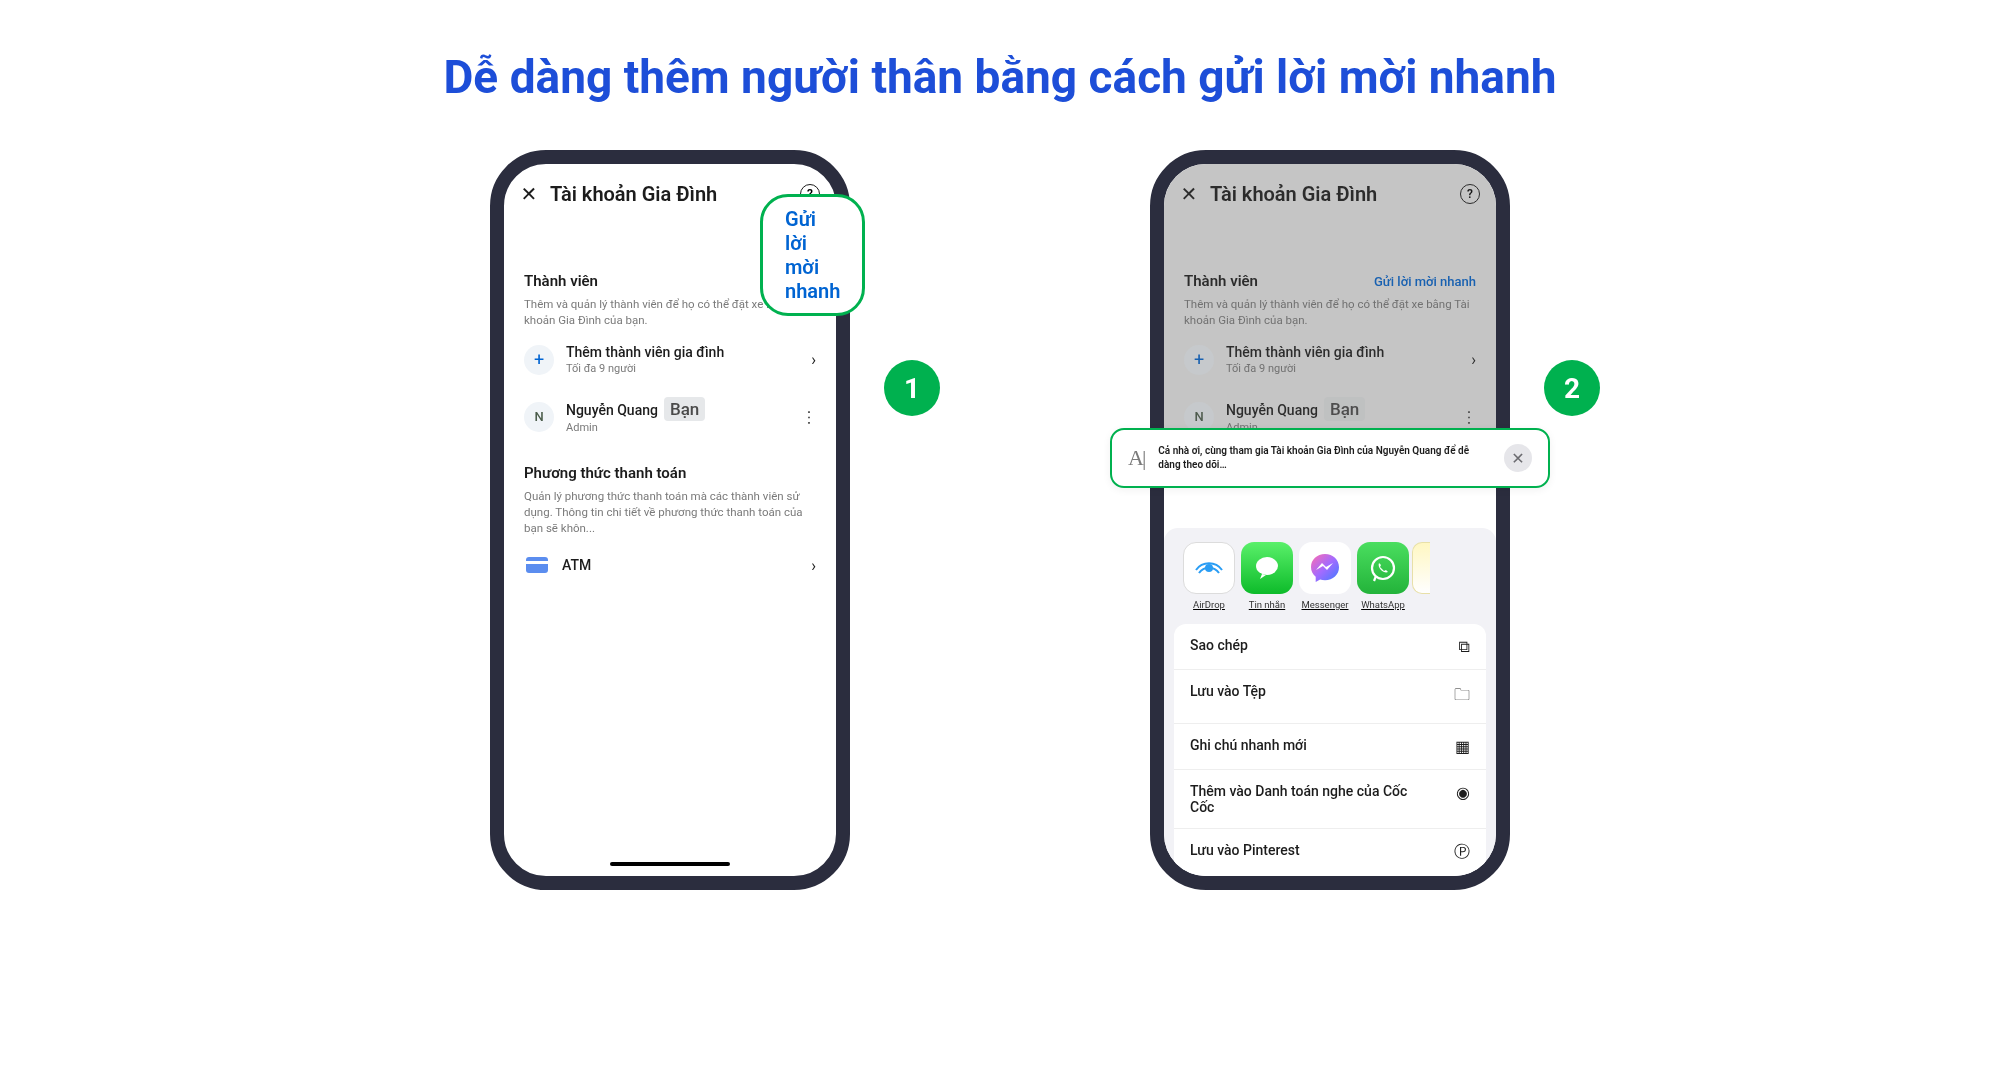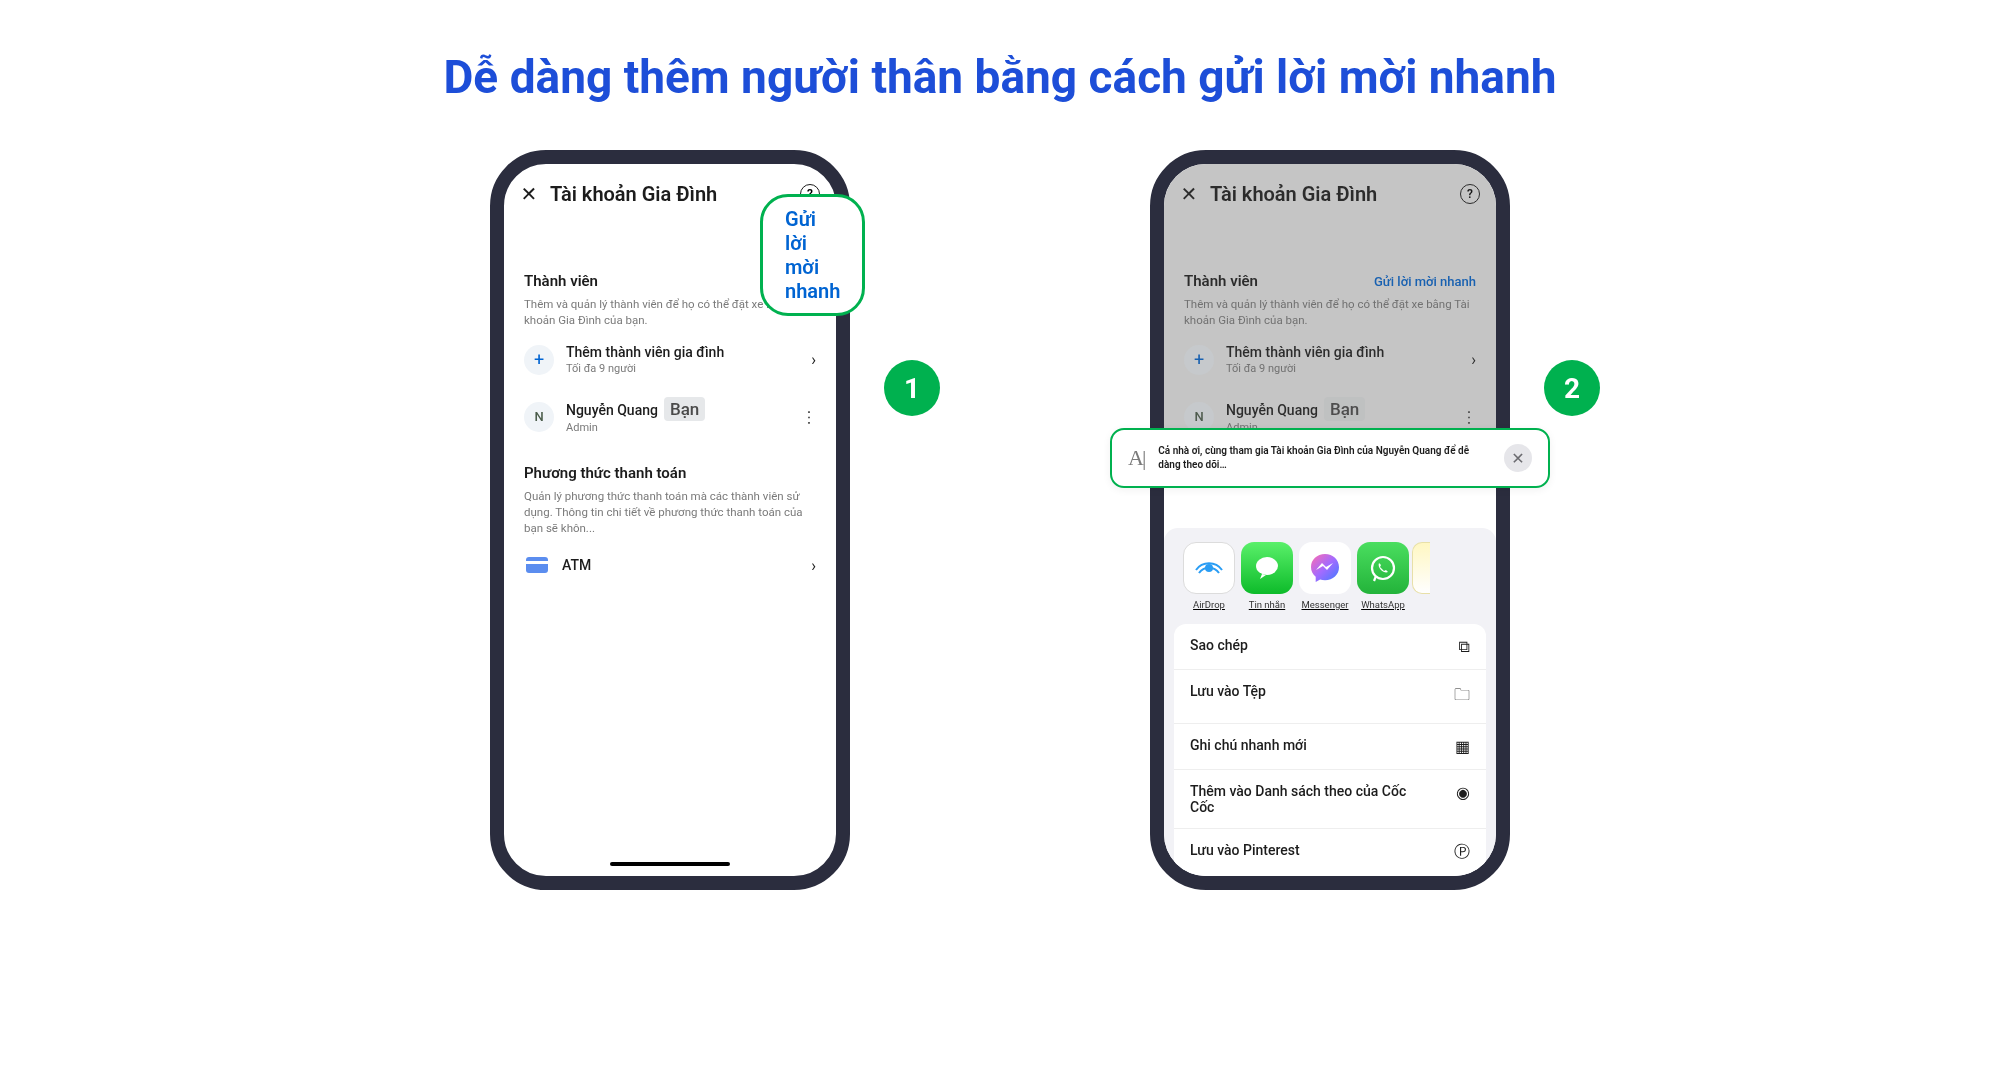--- a/index.html
+++ b/index.html
@@ -475,21 +475,21 @@
             </div>
             <div class="sheet-item">
               <span>Lưu vào Tệp</span>
               <span class="right-ic">🗀</span>
             </div>
             <div class="sheet-item">
               <span>Ghi chú nhanh mới</span>
               <span class="right-ic">▦</span>
             </div>
             <div class="sheet-item">
-              <span style="max-width:220px">Thêm vào Danh sách theo của Cốc Cốc</span>
+              <span style="max-width:220px">Thêm vào Danh toán nghe của Cốc Cốc</span>
               <span class="right-ic">◉</span>
             </div>
             <div class="sheet-item">
               <span>Lưu vào Pinterest</span>
               <span class="right-ic">Ⓟ</span>
             </div>
           </div>
         </div>
       </div>
     </div>

